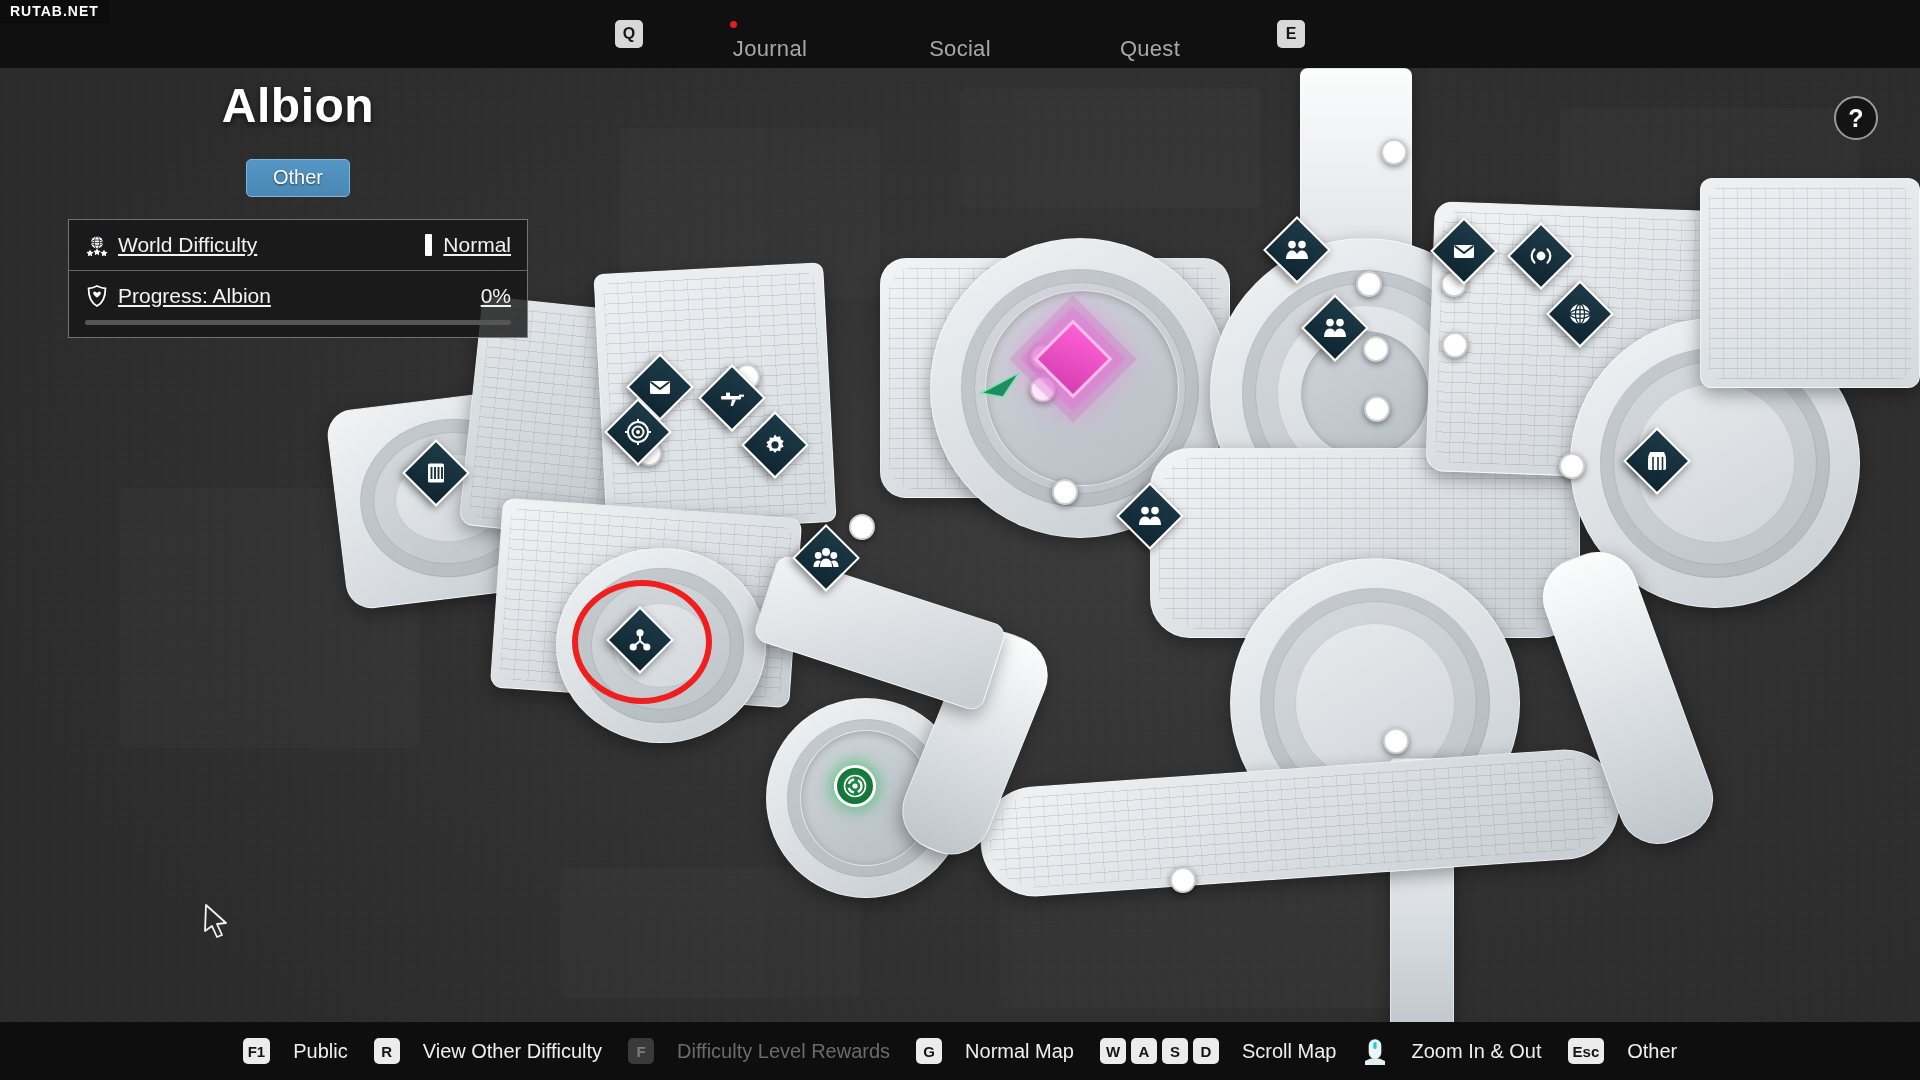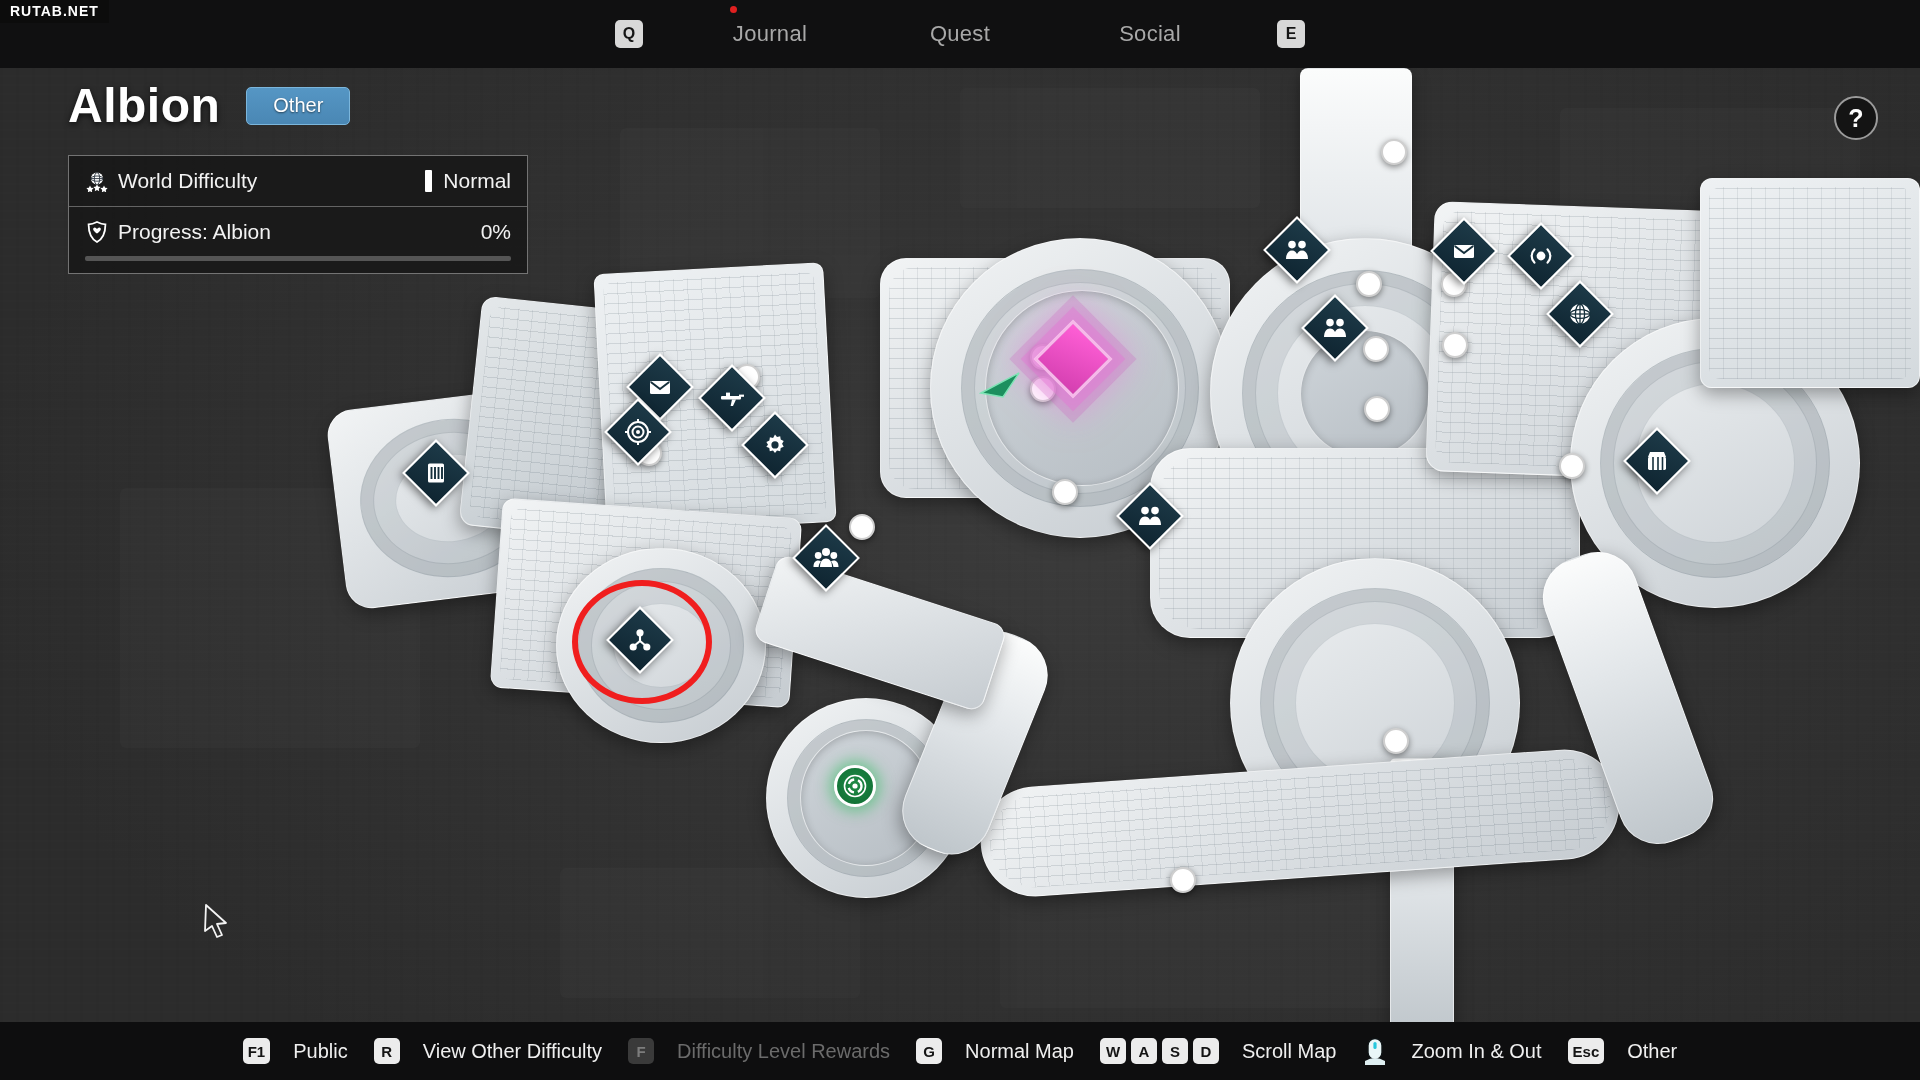--- a/index.html
+++ b/index.html
@@ -33,41 +33,42 @@
     display: flex; align-items: center; justify-content: center;
     align-self: center;
   }
   .nav-keyslot { display: flex; align-items: center; padding: 0 32px; }
   .nav-tab {
     position: relative;
     display: flex; align-items: center; justify-content: center;
     min-width: 190px; height: 68px;
     color: #a8a8a8; font-size: 22px; letter-spacing: .3px;
     cursor: pointer;
+    margin-top: 15px;
   }
   .nav-tab.active { color: #161616; font-weight: 600; }
   .nav-tab.active .tab-bg {
     position: absolute; inset: 0;
     background:
       linear-gradient(135deg, rgba(255,255,255,.55) 25%, transparent 25%) 0 0/28px 28px,
       linear-gradient(225deg, rgba(210,210,210,.5) 25%, transparent 25%) 0 0/28px 28px,
       linear-gradient(45deg,  rgba(235,235,235,.45) 25%, transparent 25%) 14px 14px/28px 28px,
       linear-gradient(315deg, rgba(200,200,200,.4) 25%, transparent 25%) 14px 14px/28px 28px,
       #eceded;
   }
   .nav-tab.active .tab-label { position: relative; z-index: 2; }
   .nav-dot {
     position: absolute; top: 6px; left: 50%; margin-left: -40px;
     width: 7px; height: 7px; border-radius: 50%;
     background: #e02020;
   }
 
   
   .info-panel { position: absolute; left: 68px; top: 78px; width: 460px; z-index: 30; }
-  .title-row { display: flex; align-items: center; gap: 26px; }
+  .title-row { display: flex; align-items: center; gap: 26px; flex-direction: column; }
   .world-title {
     font-size: 48px; font-weight: bold; color: #ffffff;
     text-shadow: 0 2px 6px rgba(0,0,0,.7);
     letter-spacing: .5px;
   }
   .public-badge {
     background: linear-gradient(180deg,#5596c4,#4a87b4);
     border: 1px solid #7bb6dc;
     border-radius: 5px;
     color: #fff; font-size: 20px;
@@ -76,21 +77,21 @@
     cursor: pointer;
   }
 
   .stat-box {
     margin-top: 22px;
     border: 1px solid rgba(190,190,190,.55);
     background: rgba(22,22,22,.82);
   }
   .stat-row {
     height: 50px; display: flex; align-items: center;
-    padding: 0 16px; color: #f2f2f2; font-size: 21px;
+    padding: 0 16px; color: #f2f2f2; font-size: 21px; text-decoration: underline;
   }
   .stat-row + .stat-row { border-top: 1px solid rgba(190,190,190,.45); }
   .stat-icon { width: 24px; height: 24px; margin-right: 9px; flex: 0 0 auto;
                display:flex; align-items:center; justify-content:center; }
   .stat-label { flex: 1 1 auto; }
   .stat-value { display: flex; align-items: center; gap: 11px; font-size: 21px; }
   .diff-bar { width: 7px; height: 22px; background: #ffffff; border-radius: 1px; }
   .progress-section { padding: 0 16px 12px 16px; }
   .progress-track {
     height: 5px; background: #555; position: relative; border-radius: 2px; overflow: hidden;
@@ -540,24 +541,24 @@
   <div class="topnav">
     <div class="topnav-inner" id="nav-inner">
         <div class="nav-keyslot">
           <div class="nav-key">Q</div>
         </div>
         <div class="nav-tab">
           <span class="tab-label">Journal</span>
           <span class="nav-dot"></span>
         </div>
         <div class="nav-tab">
+          <span class="tab-label">Social</span>
+        </div>
+        <div class="nav-tab">
           <span class="tab-label">Quest</span>
-        </div>
-        <div class="nav-tab">
-          <span class="tab-label">Social</span>
         </div>
         <div class="nav-keyslot">
           <div class="nav-key">E</div>
         </div>
       </div>
   </div>
 
   <div class="watermark">RUTAB.NET</div>
 
   <div class="info-panel">

